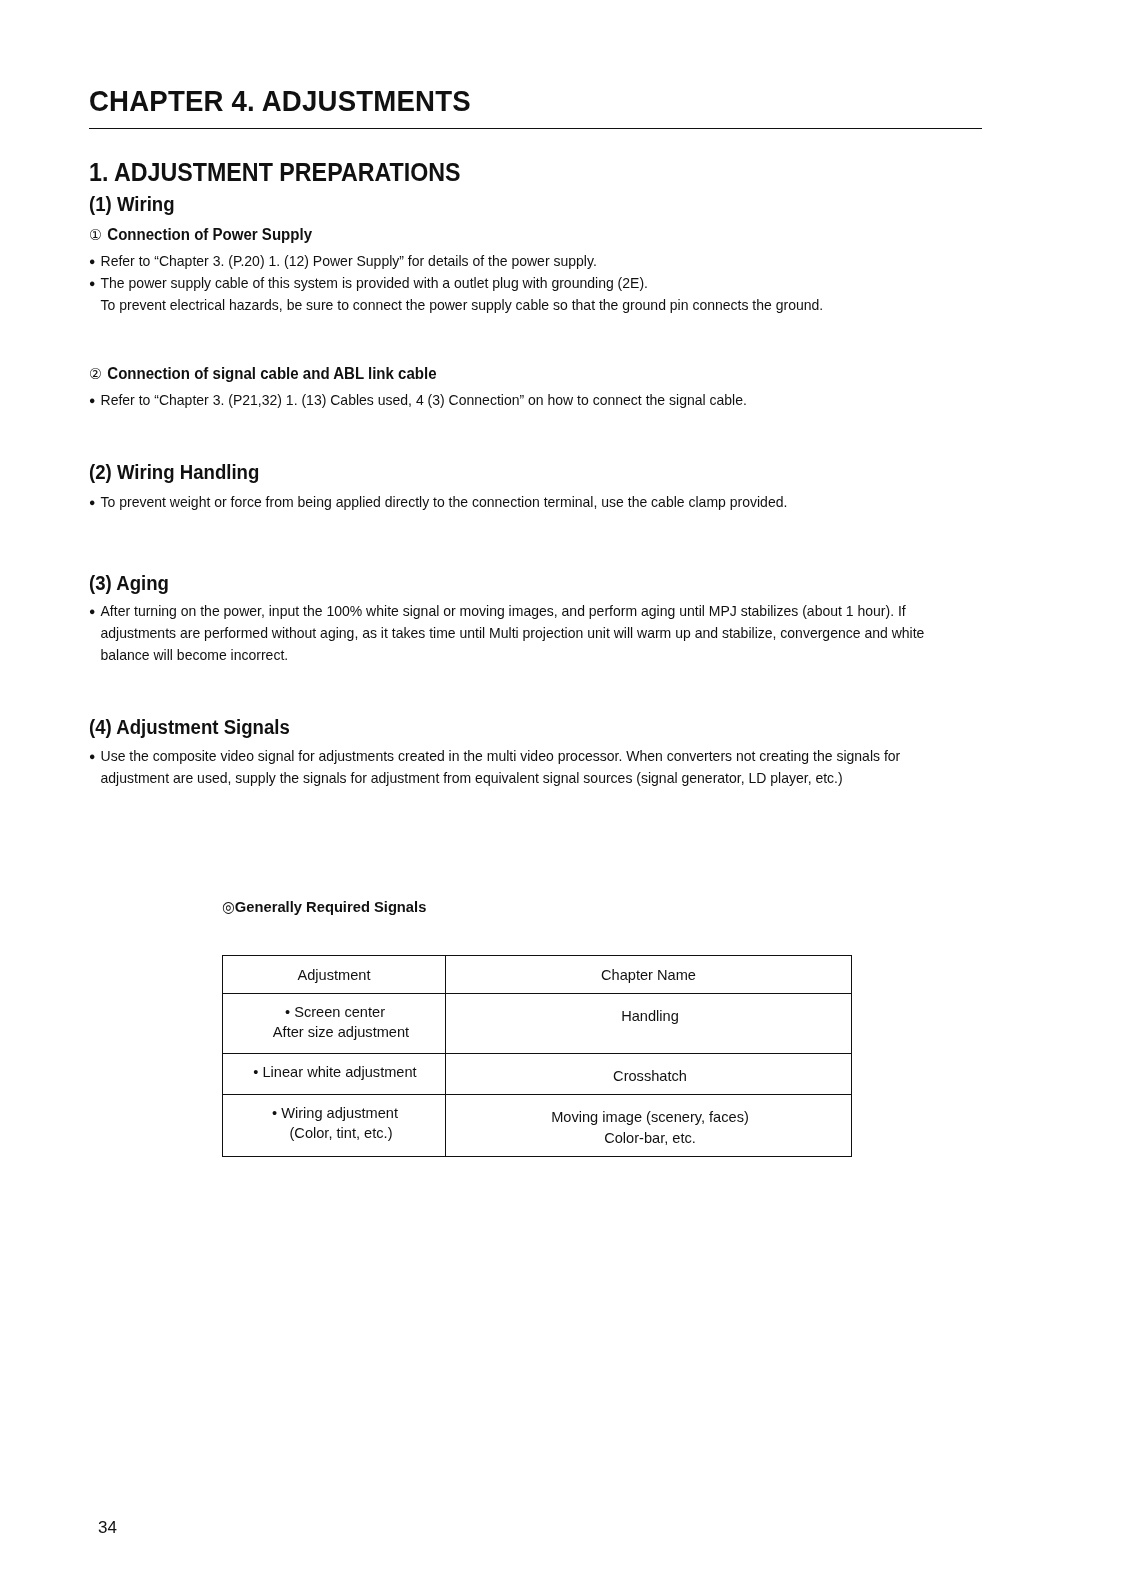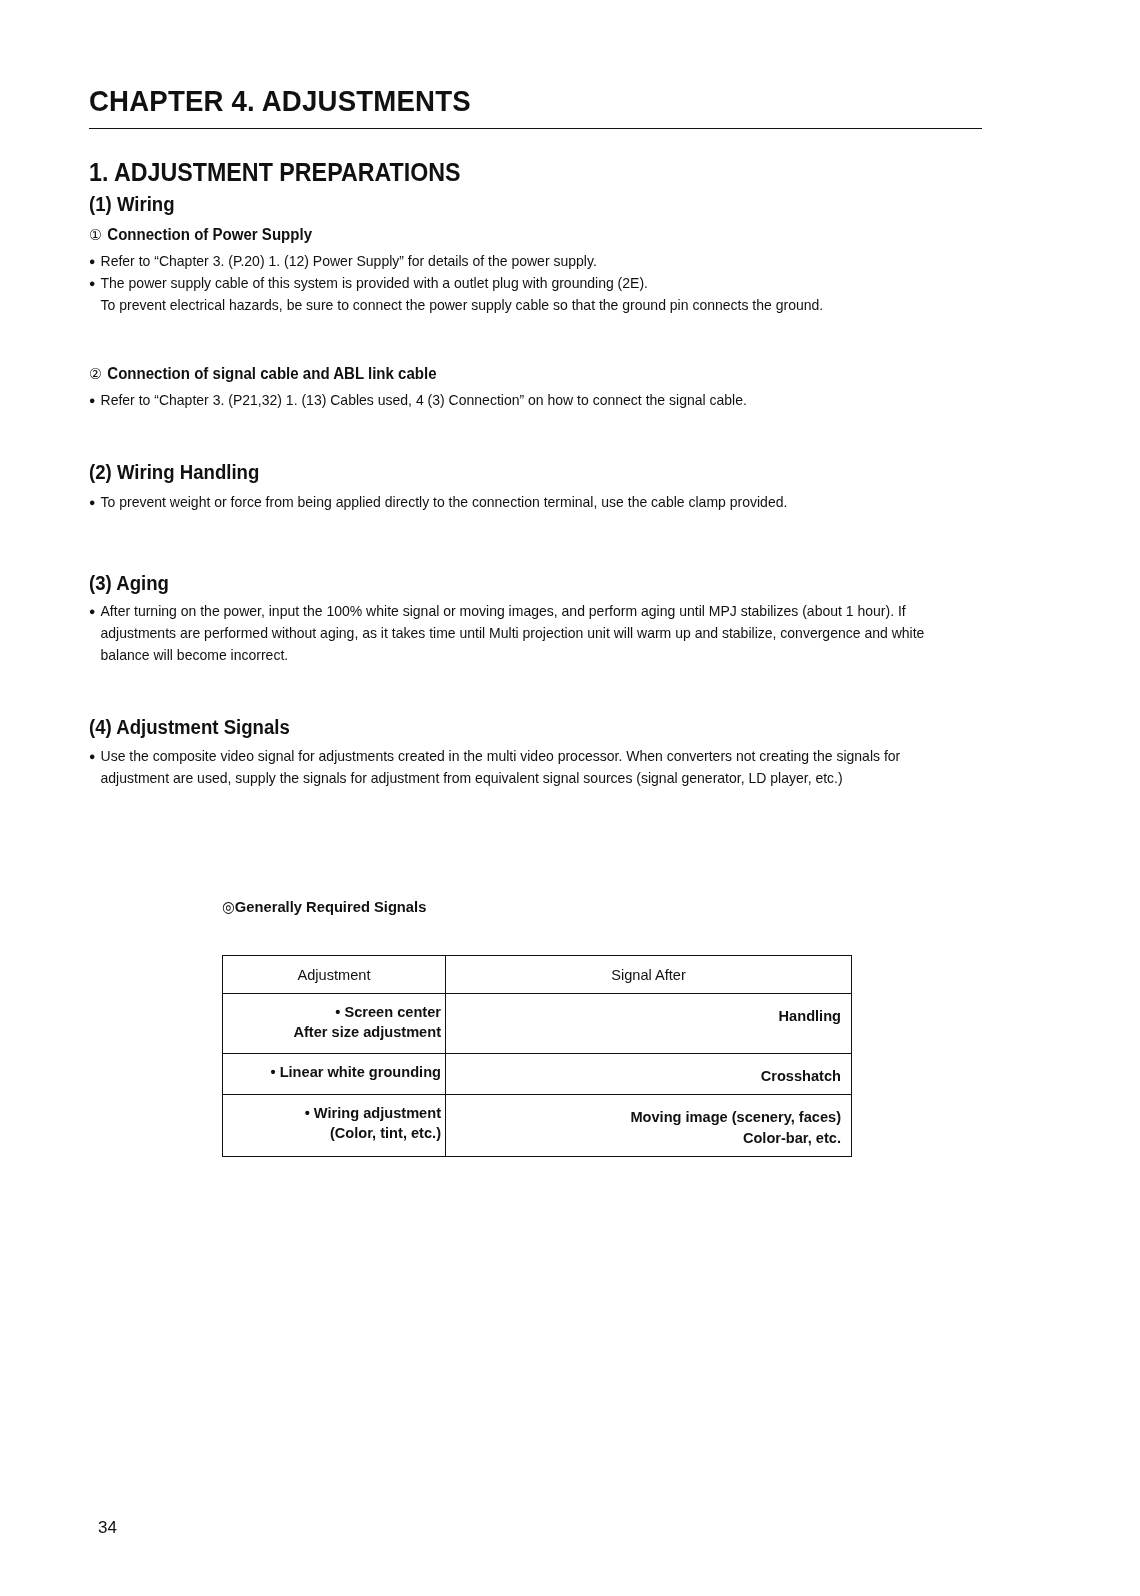--- a/index.html
+++ b/index.html
@@ -10,21 +10,21 @@
   .section-title { position: absolute; left: 89px; top: 158px; font-size: 25px; font-weight: bold; margin: 0; transform: scaleX(0.93); transform-origin: left; }
   .sub-title { position: absolute; left: 89px; font-size: 20px; font-weight: bold; margin: 0; transform: scaleX(0.93); transform-origin: left; }
   .item-title { position: absolute; left: 89px; font-size: 16px; font-weight: bold; margin: 0; transform: scaleX(0.94); transform-origin: left; }
   .item-title .num { font-weight: normal; font-size: 15px; margin-right: 6px; }
   .para { position: absolute; left: 89px; width: 920px; font-size: 14.6px; line-height: 22px; margin: 0; transform: scaleX(0.96); transform-origin: left; }
   .bullet-row { display: flex; }
   .bullet { display: inline-block; width: 12px; flex: 0 0 12px; font-size: 11px; line-height: 22px; }
   .cont { padding-left: 12px; }
   .table-caption { position: absolute; left: 222px; top: 898px; font-size: 15.5px; font-weight: bold; margin: 0; transform: scaleX(0.95); transform-origin: left; }
   table.signals { position: absolute; left: 222px; top: 955px; width: 630px; border-collapse: collapse; font-size: 14.6px; border-radius: 15px; }
-  table.signals th, table.signals td { border: 1.3px solid #111; vertical-align: top; text-align: right; font-weight: bold; }
+  table.signals th, table.signals td { border: 1.3px solid #111; vertical-align: top; text-align: center; }
   table.signals th { font-weight: normal; text-align: center; height: 35px; vertical-align: middle; }
   table.signals td.adj { width: 212px; padding: 8px 4px 6px 6px; line-height: 20px; }
   table.signals td.sig { padding: 12px 10px 6px 13px; line-height: 21px; }
   .adj-line { display: block; }
   .adj-line.indent { padding-left: 12px; }
   .spaced { letter-spacing: 1.6px; }
   .page-number { position: absolute; left: 86px; top: 1506px; font-size: 17px; margin: 12px; }
 </style>
 </head>
 <body>
@@ -86,36 +86,36 @@
       <span>Use the composite video signal for adjustments created in the multi video processor. When converters not creating the signals for adjustment are used, supply the signals for adjustment from equivalent signal sources (signal generator, LD player, etc.)</span>
     </div>
   </div>
 
   <div class="table-caption">◎Generally Required Signals</div>
 
   <table class="signals">
     <thead>
       <tr>
         <th>Adjustment</th>
-        <th>Signal After</th>
+        <th>Chapter Name</th>
       </tr>
     </thead>
     <tbody>
       <tr style="height:60px;">
         <td class="adj">
           <span class="adj-line">• Screen center</span>
           <span class="adj-line indent">After size adjustment</span>
         </td>
         <td class="sig">
           <span class="adj-line">Handling</span>
         </td>
       </tr>
       <tr style="height:41px;">
         <td class="adj">
-          <span class="adj-line">• Linear white grounding</span>
+          <span class="adj-line">• Linear white adjustment</span>
         </td>
         <td class="sig">
           <span class="adj-line">Crosshatch</span>
         </td>
       </tr>
       <tr style="height:62px;">
         <td class="adj">
           <span class="adj-line">• Wiring adjustment</span>
           <span class="adj-line indent">(Color, tint, etc.)</span>
         </td>

